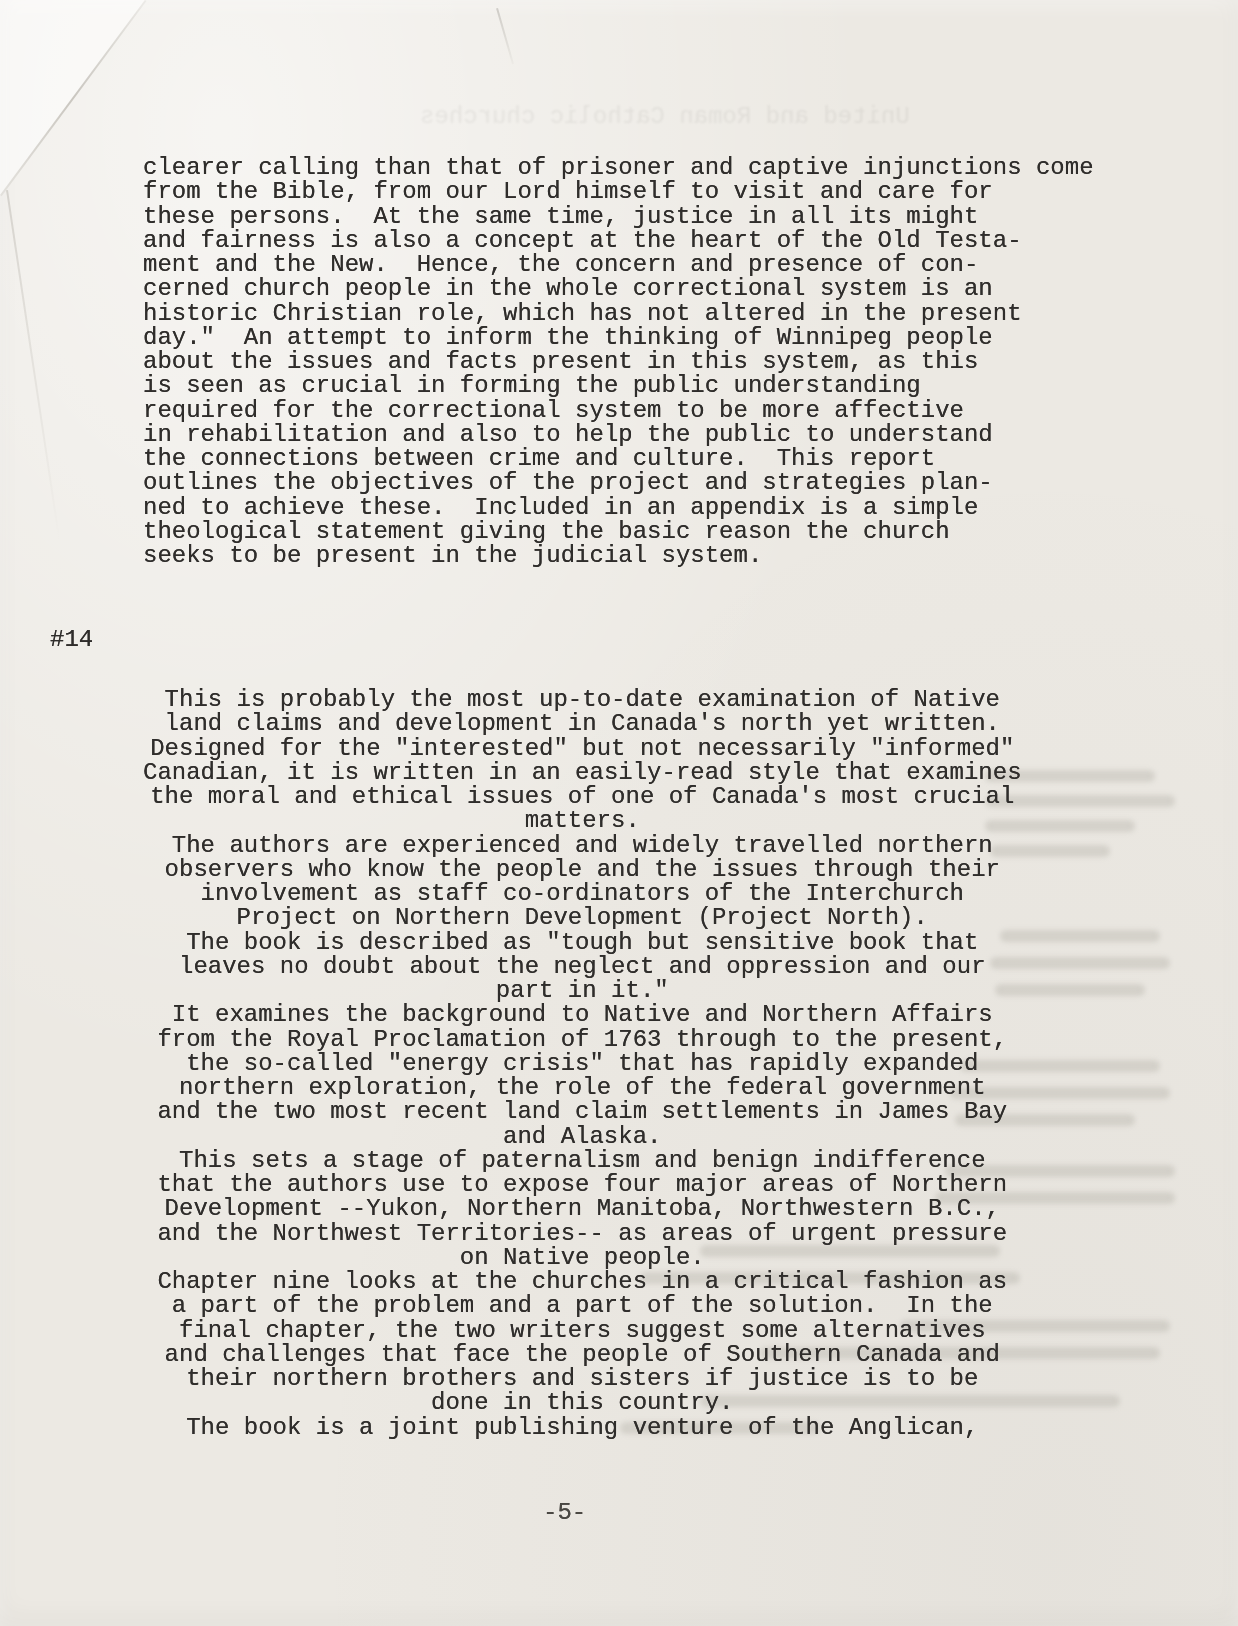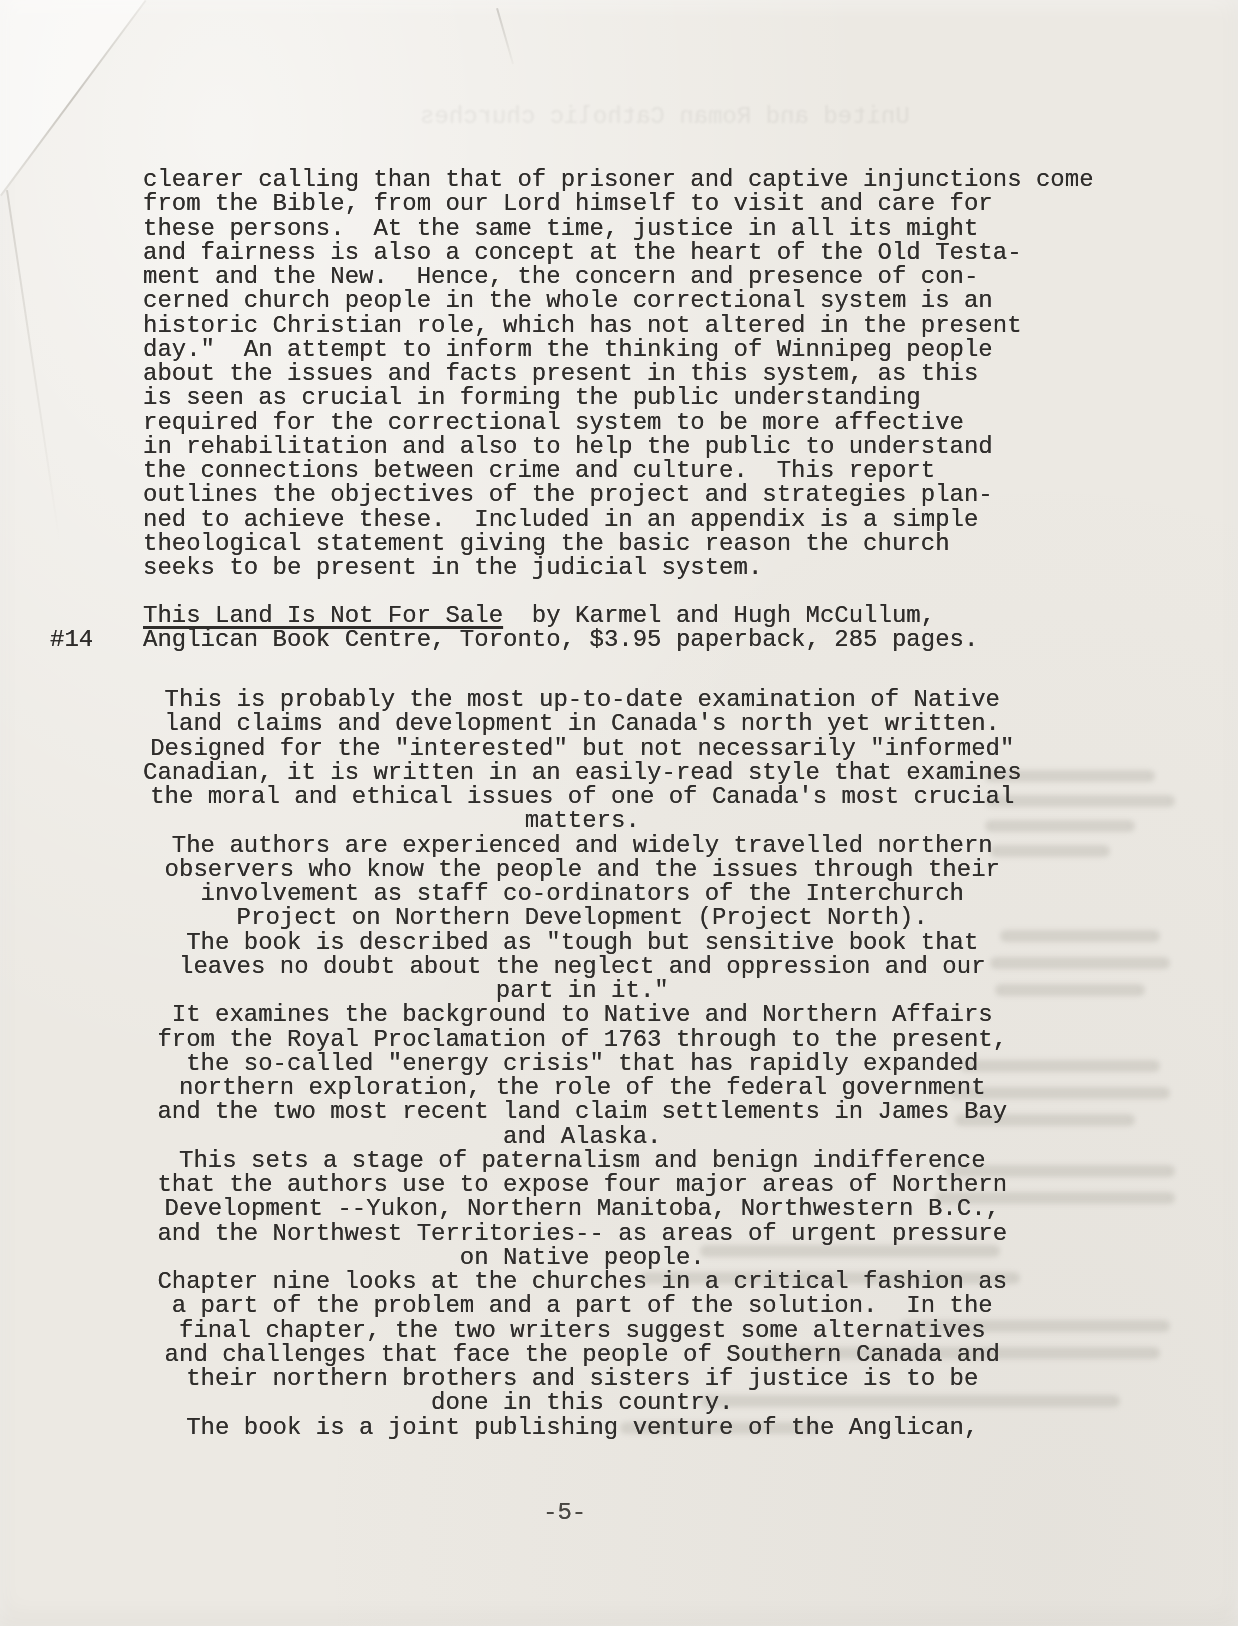--- a/index.html
+++ b/index.html
@@ -16,21 +16,21 @@
     color:#2f2d2b;
     overflow:hidden;
   }
   .typed{
     position:absolute;
     white-space:pre;
     font-size:24px;
     line-height:24.25px;
     text-shadow:0 0 0.5px rgba(47,45,43,0.85);
   }
-  .para1{left:143px;top:168px;}
+  .para1{left:143px;top:156px;}
   .entry-label{left:50px;top:628px;}
   .entry-heading{left:143px;top:604px;}
   .review{left:143px;top:688px;text-align:center;}
   .page-number{left:543px;top:1501px;color:#4a4843;}
   .u{
     text-decoration:underline;
     text-decoration-thickness:2.5px;
     text-underline-offset:4px;
   }
   
@@ -114,22 +114,20 @@
 required for the correctional system to be more affective
 in rehabilitation and also to help the public to understand
 the connections between crime and culture.  This report
 outlines the objectives of the project and strategies plan-
 ned to achieve these.  Included in an appendix is a simple
 theological statement giving the basic reason the church
 seeks to be present in the judicial system.</div>
 
   <div class="typed entry-label">#14</div>
 
-  <div class="typed entry-heading"><span class="u">This Land Is Not For Sale</span><span>  by Karmel and Hugh McCullum,</span>
-<span>Anglican Book Centre, Toronto, $3.95 paperback, 285 pages.</span></div>
 
   <div class="typed review">This is probably the most up-to-date examination of Native
 land claims and development in Canada's north yet written.
 Designed for the "interested" but not necessarily "informed"
 Canadian, it is written in an easily-read style that examines
 the moral and ethical issues of one of Canada's most crucial
 matters.
 The authors are experienced and widely travelled northern
 observers who know the people and the issues through their
 involvement as staff co-ordinators of the Interchurch

